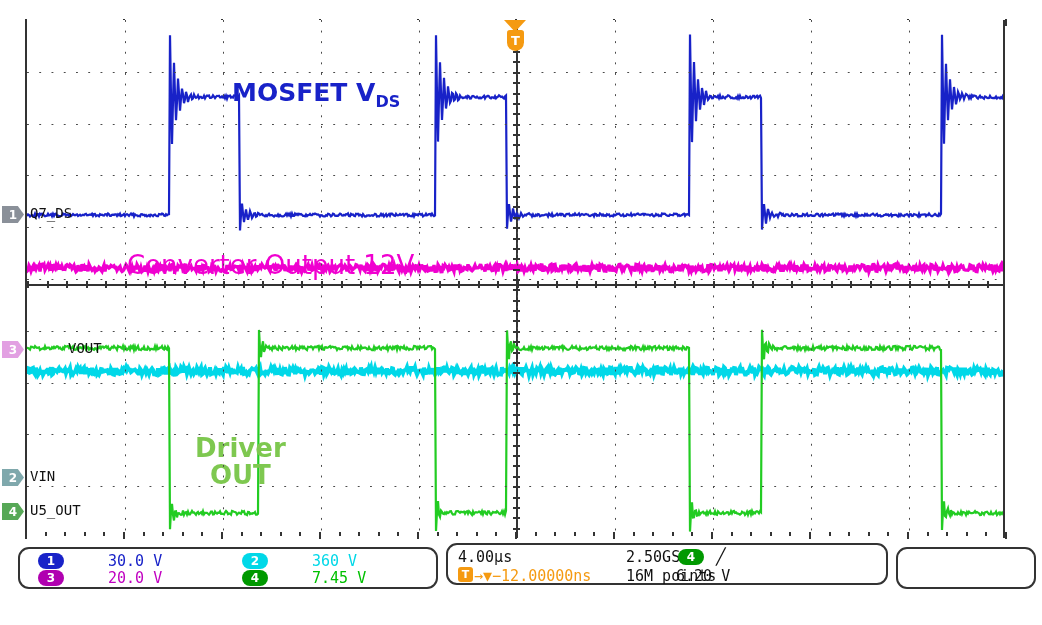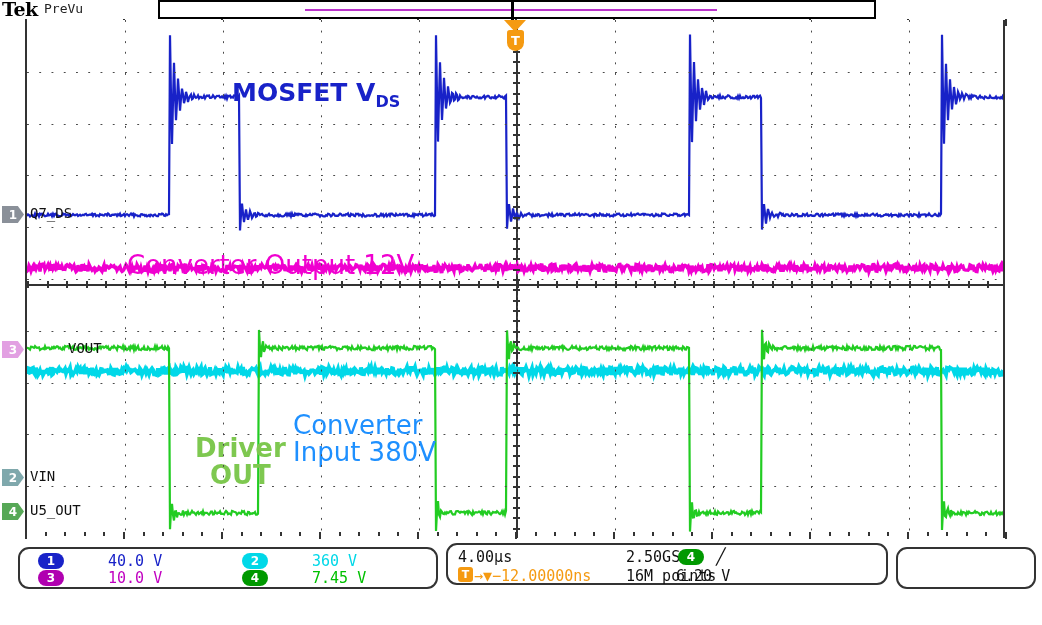--- a/index.html
+++ b/index.html
@@ -192,28 +192,20 @@
     position: absolute; left: 268px; top: 2px;
     font-family: "DejaVu Sans Mono", "Liberation Mono", monospace;
     font-size: 16px; color: #111;
   }
 </style>
 </head>
 <body>
 
 <div id="screen">
 
-  <div id="topbar">
-    <div id="tek-logo">Tek</div>
-    <div id="prevu">PreVu</div>
-    <div id="recordview">
-      <div id="recordview-bar"></div>
-      <div id="recordview-trig"></div>
-    </div>
-  </div>
 
   <div id="ruler-top">
       <div class="rtick" style="left: 0px; height: 7px; top: 0px;"></div>
       <div class="rtick" style="left: 20px; height: 4px; top: 3px;"></div>
       <div class="rtick" style="left: 39px; height: 4px; top: 3px;"></div>
       <div class="rtick" style="left: 59px; height: 4px; top: 3px;"></div>
       <div class="rtick" style="left: 78px; height: 4px; top: 3px;"></div>
       <div class="rtick" style="left: 98px; height: 7px; top: 0px;"></div>
       <div class="rtick" style="left: 118px; height: 4px; top: 3px;"></div>
       <div class="rtick" style="left: 137px; height: 4px; top: 3px;"></div>
@@ -279,24 +271,20 @@
       <g id="g-ch4" stroke="#22cc22" fill="none" stroke-width="2.2">
           <path d="M 0 328 L 0 327.9 L 1 328.0 L 2 328.7 L 3 329.6 L 4 326.6 L 5 326.7 L 6 327.4 L 7 327.9 L 8 326.1 L 9 327.3 L 10 327.9 L 11 327.7 L 12 327.4 L 13 330.0 L 14 329.2 L 15 328.7 L 16 328.3 L 17 329.0 L 18 326.1 L 19 328.6 L 20 327.8 L 21 327.7 L 22 327.6 L 23 329.3 L 24 329.0 L 25 327.2 L 26 328.2 L 27 326.8 L 28 328.1 L 29 327.1 L 30 326.3 L 31 326.7 L 32 328.3 L 33 327.5 L 34 329.0 L 35 329.7 L 36 327.7 L 37 329.1 L 38 326.0 L 39 326.5 L 40 326.4 L 41 326.1 L 42 327.9 L 43 326.3 L 44 328.4 L 45 327.9 L 46 326.5 L 47 329.6 L 48 329.8 L 49 329.6 L 50 327.8 L 51 329.6 L 52 328.0 L 53 327.1 L 54 327.9 L 55 328.4 L 56 326.1 L 57 327.4 L 58 326.4 L 59 329.5 L 60 328.2 L 61 327.3 L 62 329.5 L 63 328.1 L 64 328.7 L 65 328.3 L 66 329.3 L 67 329.8 L 68 328.2 L 69 328.4 L 70 330.0 L 71 327.4 L 72 328.0 L 73 326.6 L 74 328.5 L 75 326.6 L 76 326.6 L 77 327.8 L 78 327.1 L 79 326.2 L 80 327.8 L 81 326.7 L 82 329.6 L 83 329.8 L 84 328.1 L 85 326.8 L 86 327.8 L 87 326.0 L 88 327.5 L 89 327.9 L 90 329.8 L 91 326.1 L 92 326.9 L 93 326.8 L 94 327.6 L 95 328.5 L 96 326.0 L 97 329.5 L 98 326.7 L 99 328.5 L 100 329.9 L 101 329.1 L 102 327.3 L 103 329.6 L 104 326.3 L 105 327.8 L 106 326.0 L 107 330.0 L 108 326.5 L 109 329.6 L 110 327.8 L 111 326.1 L 112 329.6 L 113 329.6 L 114 330.1 L 115 328.6 L 116 329.0 L 117 326.8 L 118 329.6 L 119 329.6 L 120 329.7 L 121 327.0 L 122 328.4 L 123 330.0 L 124 328.9 L 125 328.8 L 126 329.3 L 127 329.3 L 128 326.1 L 129 329.3 L 130 326.4 L 131 329.2 L 132 328.6 L 133 327.6 L 134 327.7 L 135 326.2 L 136 328.8 L 137 329.5 L 138 326.8 L 139 328.8 L 140 329.6 L 141 326.6 L 142 328.4 L 143 509.2 L 144 490.7 L 145 483.8 L 146 494.8 L 147 500.5 L 148 491.4 L 149 491.3 L 150 497.4 L 151 493.3 L 152 493.2 L 153 494.1 L 154 494.9 L 155 494.6 L 156 490.4 L 157 494.8 L 158 492.5 L 159 492.1 L 160 494.5 L 161 491.5 L 162 494.3 L 163 494.3 L 164 492.7 L 165 490.9 L 166 492.5 L 167 492.4 L 168 493.5 L 169 494.7 L 170 492.8 L 171 492.0 L 172 494.0 L 173 493.2 L 174 492.3 L 175 494.0 L 176 491.1 L 177 494.3 L 178 492.9 L 179 492.9 L 180 492.8 L 181 493.8 L 182 494.6 L 183 493.4 L 184 491.6 L 185 491.6 L 186 494.4 L 187 494.2 L 188 491.6 L 189 493.0 L 190 493.6 L 191 492.6 L 192 492.8 L 193 491.3 L 194 493.8 L 195 493.6 L 196 494.0 L 197 494.4 L 198 492.3 L 199 491.0 L 200 492.0 L 201 494.2 L 202 493.5 L 203 493.8 L 204 494.7 L 205 490.9 L 206 491.2 L 207 491.7 L 208 492.1 L 209 492.6 L 210 494.6 L 211 493.5 L 212 492.6 L 213 493.3 L 214 493.8 L 215 491.1 L 216 491.9 L 217 491.2 L 218 494.2 L 219 494.4 L 220 495.0 L 221 492.0 L 222 492.1 L 223 494.1 L 224 493.4 L 225 493.8 L 226 493.2 L 227 493.2 L 228 492.1 L 229 494.6 L 230 494.7 L 231 493.8 L 232 309.9 L 233 328.7 L 234 337.1 L 235 326.5 L 236 321.3 L 237 332.0 L 238 329.1 L 239 325.7 L 240 327.0 L 241 327.7 L 242 326.4 L 243 328.9 L 244 328.0 L 245 329.9 L 246 326.8 L 247 328.1 L 248 326.4 L 249 328.1 L 250 329.5 L 251 330.0 L 252 326.3 L 253 327.3 L 254 329.1 L 255 330.0 L 256 326.7 L 257 327.6 L 258 328.1 L 259 327.1 L 260 327.0 L 261 327.6 L 262 329.4 L 263 328.8 L 264 327.9 L 265 326.2 L 266 328.7 L 267 328.1 L 268 326.3 L 269 329.9 L 270 327.8 L 271 328.6 L 272 329.4 L 273 326.5 L 274 327.8 L 275 326.5 L 276 328.2 L 277 326.8 L 278 328.4 L 279 329.2 L 280 330.1 L 281 326.8 L 282 327.0 L 283 327.2 L 284 326.4 L 285 327.1 L 286 329.1 L 287 327.3 L 288 326.6 L 289 327.4 L 290 326.4 L 291 326.0 L 292 329.4 L 293 326.5 L 294 327.8 L 295 326.1 L 296 329.6 L 297 329.7 L 298 327.3 L 299 327.1 L 300 327.9 L 301 327.6 L 302 326.8 L 303 326.1 L 304 327.7 L 305 326.6 L 306 326.8 L 307 327.5 L 308 327.1 L 309 327.8 L 310 330.0 L 311 328.4 L 312 328.3 L 313 329.3 L 314 329.0 L 315 329.0 L 316 326.9 L 317 326.8 L 318 326.5 L 319 327.4 L 320 326.6 L 321 329.3 L 322 327.4 L 323 328.1 L 324 329.5 L 325 326.4 L 326 328.5 L 327 329.3 L 328 329.4 L 329 328.6 L 330 329.2 L 331 326.1 L 332 328.2 L 333 329.6 L 334 326.4 L 335 328.3 L 336 327.6 L 337 327.8 L 338 327.5 L 339 327.9 L 340 329.2 L 341 329.3 L 342 327.2 L 343 329.0 L 344 329.2 L 345 330.1 L 346 330.1 L 347 326.9 L 348 329.5 L 349 327.7 L 350 328.7 L 351 327.4 L 352 326.5 L 353 329.0 L 354 329.6 L 355 327.7 L 356 327.0 L 357 328.4 L 358 327.7 L 359 328.8 L 360 326.4 L 361 330.0 L 362 327.3 L 363 326.5 L 364 327.9 L 365 329.2 L 366 326.9 L 367 328.5 L 368 326.7 L 369 326.3 L 370 329.9 L 371 326.2 L 372 327.1 L 373 329.2 L 374 326.8 L 375 327.2 L 376 328.2 L 377 326.2 L 378 328.9 L 379 329.5 L 380 327.4 L 381 328.6 L 382 329.9 L 383 328.9 L 384 329.3 L 385 329.5 L 386 329.0 L 387 325.9 L 388 326.1 L 389 326.5 L 390 328.7 L 391 326.9 L 392 328.5 L 393 326.5 L 394 327.6 L 395 327.5 L 396 326.9 L 397 326.1 L 398 329.2 L 399 328.9 L 400 327.6 L 401 326.4 L 402 326.3 L 403 326.0 L 404 326.1 L 405 329.2 L 406 327.6 L 407 328.2 L 408 329.3 L 409 510.9 L 410 491.9 L 411 481.0 L 412 494.8 L 413 497.0 L 414 490.6 L 415 491.9 L 416 493.6 L 417 494.1 L 418 492.5 L 419 493.8 L 420 492.1 L 421 493.0 L 422 492.3 L 423 491.2 L 424 491.1 L 425 493.4 L 426 494.6 L 427 494.4 L 428 494.4 L 429 491.4 L 430 491.2 L 431 491.1 L 432 491.9 L 433 492.8 L 434 491.7 L 435 492.1 L 436 492.1 L 437 491.7 L 438 493.6 L 439 491.8 L 440 491.3 L 441 493.7 L 442 491.2 L 443 492.3 L 444 493.6 L 445 494.9 L 446 491.5 L 447 493.9 L 448 492.6 L 449 492.1 L 450 492.5 L 451 492.3 L 452 491.6 L 453 492.0 L 454 493.7 L 455 491.2 L 456 494.3 L 457 491.5 L 458 491.6 L 459 493.7 L 460 494.3 L 461 491.4 L 462 491.4 L 463 493.5 L 464 494.7 L 465 493.2 L 466 492.0 L 467 492.6 L 468 492.2 L 469 492.7 L 470 491.2 L 471 492.2 L 472 493.5 L 473 494.1 L 474 493.3 L 475 491.1 L 476 494.0 L 477 491.3 L 478 494.7 L 479 490.9 L 480 310.4 L 481 328.0 L 482 339.2 L 483 324.5 L 484 321.3 L 485 330.8 L 486 329.5 L 487 323.9 L 488 326.6 L 489 328.0 L 490 327.3 L 491 327.5 L 492 329.4 L 493 329.9 L 494 330.0 L 495 329.2 L 496 329.1 L 497 327.3 L 498 329.5 L 499 329.6 L 500 329.2 L 501 329.9 L 502 327.2 L 503 329.3 L 504 326.5 L 505 330.0 L 506 326.8 L 507 327.0 L 508 327.4 L 509 328.6 L 510 327.0 L 511 328.9 L 512 327.5 L 513 329.0 L 514 328.0 L 515 327.1 L 516 329.5 L 517 329.1 L 518 326.6 L 519 327.3 L 520 327.7 L 521 327.4 L 522 329.2 L 523 328.6 L 524 327.9 L 525 326.3 L 526 328.7 L 527 326.9 L 528 328.8 L 529 327.1 L 530 327.0 L 531 327.1 L 532 328.9 L 533 326.7 L 534 327.4 L 535 326.0 L 536 329.4 L 537 326.6 L 538 328.0 L 539 328.6 L 540 329.5 L 541 329.8 L 542 329.4 L 543 328.9 L 544 327.7 L 545 326.0 L 546 328.0 L 547 327.3 L 548 328.0 L 549 326.4 L 550 328.7 L 551 329.1 L 552 330.0 L 553 327.1 L 554 329.2 L 555 328.4 L 556 328.5 L 557 328.8 L 558 328.3 L 559 327.7 L 560 330.0 L 561 329.5 L 562 327.5 L 563 326.8 L 564 328.2 L 565 327.9 L 566 327.3 L 567 327.5 L 568 327.8 L 569 326.2 L 570 329.1 L 571 329.1 L 572 329.6 L 573 326.8 L 574 327.2 L 575 326.5 L 576 328.3 L 577 329.0 L 578 328.6 L 579 327.0 L 580 329.8 L 581 327.8 L 582 329.9 L 583 327.8 L 584 329.1 L 585 326.7 L 586 328.4 L 587 328.4 L 588 328.1 L 589 329.5 L 590 329.0 L 591 326.9 L 592 329.1 L 593 327.7 L 594 328.7 L 595 328.7 L 596 330.0 L 597 328.5 L 598 330.1 L 599 328.5 L 600 328.1 L 601 327.9 L 602 327.3 L 603 329.1 L 604 326.1 L 605 326.8 L 606 329.6 L 607 328.3 L 608 326.3 L 609 329.3 L 610 326.9 L 611 327.0 L 612 327.3 L 613 329.3 L 614 330.0 L 615 329.0 L 616 326.5 L 617 329.7 L 618 326.9 L 619 329.2 L 620 329.0 L 621 326.8 L 622 328.7 L 623 326.4 L 624 327.2 L 625 329.7 L 626 327.2 L 627 326.6 L 628 326.2 L 629 329.4 L 630 328.2 L 631 327.7 L 632 326.2 L 633 328.5 L 634 327.5 L 635 328.3 L 636 329.1 L 637 326.6 L 638 327.6 L 639 327.3 L 640 326.5 L 641 330.0 L 642 329.8 L 643 326.9 L 644 327.7 L 645 329.3 L 646 327.1 L 647 329.6 L 648 327.3 L 649 326.5 L 650 328.4 L 651 327.6 L 652 329.0 L 653 328.3 L 654 328.3 L 655 329.6 L 656 326.5 L 657 327.4 L 658 329.5 L 659 329.6 L 660 327.0 L 661 327.2 L 662 327.8 L 663 511.6 L 664 492.0 L 665 482.3 L 666 497.5 L 667 497.3 L 668 490.8 L 669 490.5 L 670 495.6 L 671 495.4 L 672 491.6 L 673 494.4 L 674 493.1 L 675 492.4 L 676 491.8 L 677 493.3 L 678 492.7 L 679 494.5 L 680 491.8 L 681 494.3 L 682 492.4 L 683 490.9 L 684 493.8 L 685 493.3 L 686 493.5 L 687 494.1 L 688 491.3 L 689 494.5 L 690 494.9 L 691 491.5 L 692 492.6 L 693 493.5 L 694 494.0 L 695 493.1 L 696 492.1 L 697 494.0 L 698 493.4 L 699 492.9 L 700 492.1 L 701 492.2 L 702 494.4 L 703 493.8 L 704 491.1 L 705 493.4 L 706 491.4 L 707 490.9 L 708 492.8 L 709 492.4 L 710 493.4 L 711 493.6 L 712 494.0 L 713 494.7 L 714 493.9 L 715 491.7 L 716 492.6 L 717 492.6 L 718 494.9 L 719 493.7 L 720 491.6 L 721 494.7 L 722 491.8 L 723 491.1 L 724 494.4 L 725 491.0 L 726 493.9 L 727 492.4 L 728 493.3 L 729 491.7 L 730 491.3 L 731 491.8 L 732 493.3 L 733 491.1 L 734 492.1 L 735 309.8 L 736 329.4 L 737 339.3 L 738 324.4 L 739 323.2 L 740 331.2 L 741 332.1 L 742 323.5 L 743 325.5 L 744 328.2 L 745 329.5 L 746 325.6 L 747 326.9 L 748 329.2 L 749 328.3 L 750 330.1 L 751 328.1 L 752 328.4 L 753 328.7 L 754 328.0 L 755 329.2 L 756 327.2 L 757 326.5 L 758 326.2 L 759 326.4 L 760 327.9 L 761 328.6 L 762 328.1 L 763 328.7 L 764 327.8 L 765 328.0 L 766 326.9 L 767 328.9 L 768 326.8 L 769 327.4 L 770 329.9 L 771 326.4 L 772 329.2 L 773 327.3 L 774 329.9 L 775 328.4 L 776 327.2 L 777 327.1 L 778 330.0 L 779 327.0 L 780 329.3 L 781 327.5 L 782 329.8 L 783 328.8 L 784 329.7 L 785 329.8 L 786 326.3 L 787 329.7 L 788 328.2 L 789 327.6 L 790 327.1 L 791 327.9 L 792 326.5 L 793 328.3 L 794 326.1 L 795 329.3 L 796 328.6 L 797 327.3 L 798 330.1 L 799 328.8 L 800 326.6 L 801 327.7 L 802 326.9 L 803 326.6 L 804 327.2 L 805 326.3 L 806 329.6 L 807 326.9 L 808 327.9 L 809 326.5 L 810 329.3 L 811 327.3 L 812 327.7 L 813 328.4 L 814 328.3 L 815 329.0 L 816 326.6 L 817 327.8 L 818 330.0 L 819 330.1 L 820 326.1 L 821 329.0 L 822 327.0 L 823 328.1 L 824 328.7 L 825 329.3 L 826 326.1 L 827 328.0 L 828 329.7 L 829 327.1 L 830 326.4 L 831 328.0 L 832 328.2 L 833 327.6 L 834 329.6 L 835 330.0 L 836 329.4 L 837 327.0 L 838 329.5 L 839 327.5 L 840 330.0 L 841 329.7 L 842 326.7 L 843 327.3 L 844 327.5 L 845 329.9 L 846 329.5 L 847 329.8 L 848 329.6 L 849 327.0 L 850 327.1 L 851 329.3 L 852 329.7 L 853 326.3 L 854 329.0 L 855 327.6 L 856 330.1 L 857 327.0 L 858 329.7 L 859 329.0 L 860 327.5 L 861 326.7 L 862 326.4 L 863 328.5 L 864 329.9 L 865 329.6 L 866 326.4 L 867 326.1 L 868 326.0 L 869 329.2 L 870 326.8 L 871 329.3 L 872 326.5 L 873 327.0 L 874 327.8 L 875 327.7 L 876 330.0 L 877 328.6 L 878 329.5 L 879 326.2 L 880 326.0 L 881 326.1 L 882 326.4 L 883 325.9 L 884 329.3 L 885 329.8 L 886 328.2 L 887 325.9 L 888 326.0 L 889 327.7 L 890 327.8 L 891 327.4 L 892 326.6 L 893 326.2 L 894 326.4 L 895 326.9 L 896 327.5 L 897 327.5 L 898 326.5 L 899 330.0 L 900 328.4 L 901 328.8 L 902 329.8 L 903 326.0 L 904 327.6 L 905 326.2 L 906 327.7 L 907 330.0 L 908 327.8 L 909 327.6 L 910 327.2 L 911 326.4 L 912 326.8 L 913 329.7 L 914 330.0 L 915 510.0 L 916 489.8 L 917 481.2 L 918 495.9 L 919 496.9 L 920 490.9 L 921 488.3 L 922 493.4 L 923 495.6 L 924 490.1 L 925 494.4 L 926 492.2 L 927 492.6 L 928 494.4 L 929 493.9 L 930 494.5 L 931 492.4 L 932 494.0 L 933 494.5 L 934 491.5 L 935 494.3 L 936 492.1 L 937 492.3 L 938 492.8 L 939 495.0 L 940 492.0 L 941 493.6 L 942 491.7 L 943 492.8 L 944 493.2 L 945 493.2 L 946 492.9 L 947 492.5 L 948 491.2 L 949 492.7 L 950 492.1 L 951 492.6 L 952 493.2 L 953 495.0 L 954 494.9 L 955 492.5 L 956 493.1 L 957 494.5 L 958 492.4 L 959 492.0 L 960 491.8 L 961 492.9 L 962 494.3 L 963 494.4 L 964 492.0 L 965 494.3 L 966 494.5 L 967 493.3 L 968 493.3 L 969 491.7 L 970 494.9 L 971 493.6 L 972 492.6 L 973 494.4 L 974 492.7 L 975 493.9 L 976 492.4 L 977 494.1 L 978 494.4 L 979 493.7 L 980 311.9"></path>
         </g>
     </svg>
 
     <div class="annot" id="annot-vds"><span>MOSFET V</span><sub>DS</sub></div>
     <div class="annot" id="annot-vout">Converter Output 12V</div>
     <div class="annot" id="annot-driver">
       <div>Driver</div>
       <div>OUT</div>
-    </div>
-    <div class="annot" id="annot-vin">
-      <div>Converter</div>
-      <div>Input 380V</div>
     </div>
 
   <div class="vdot" style="left: 98px;"></div>
       <div class="vdot" style="left: 196px;"></div>
       <div class="vdot" style="left: 294px;"></div>
       <div class="vdot" style="left: 392px;"></div>
       <div class="vdot" style="left: 490px;"></div>
       <div class="vdot" style="left: 588px;"></div>
       <div class="vdot" style="left: 686px;"></div>
       <div class="vdot" style="left: 784px;"></div>
@@ -481,25 +469,25 @@
   <div class="chmark" style="top:469px;background:#7fa8ac;">2</div>
   <div class="chlabel" style="left:30px;top:468px;color:#111;">VIN</div>
 
   <div class="chmark" style="top:503px;background:#57a857;">4</div>
   <div class="chlabel" style="left:30px;top:502px;color:#111;">U5_OUT</div>
 
   <div id="bottom">
 
     <div class="panel" id="panel-chans">
       <div class="cbadge" style="left:18px;top:4px;background:#1822c8;">1</div>
-      <div class="cval" style="left:88px;top:3px;color:#1822c8;">40.0 V</div>
+      <div class="cval" style="left:88px;top:3px;color:#1822c8;">30.0 V</div>
       <div class="cbadge" style="left:222px;top:4px;background:#00d8e8;">2</div>
       <div class="cval" style="left:292px;top:3px;color:#00d8e8;">360 V</div>
       <div class="cbadge" style="left:18px;top:21px;background:#b000b0;">3</div>
-      <div class="cval" style="left:88px;top:20px;color:#c000c0;">10.0 V</div>
+      <div class="cval" style="left:88px;top:20px;color:#c000c0;">20.0 V</div>
       <div class="cbadge" style="left:222px;top:21px;background:#009900;">4</div>
       <div class="cval" style="left:292px;top:20px;color:#00c000;">7.45 V</div>
     </div>
 
     <div class="panel" id="panel-horiz">
       <div class="hval" style="left:10px;top:3px;">4.00µs</div>
       <div id="trig-tbadge">T</div>
       <div id="trig-delay"><span>→▼</span><span>−12.00000ns</span></div>
       <div class="hval" style="left:178px;top:3px;">2.50GS/s</div>
       <div class="hval" style="left:178px;top:22px;">16M points</div>

